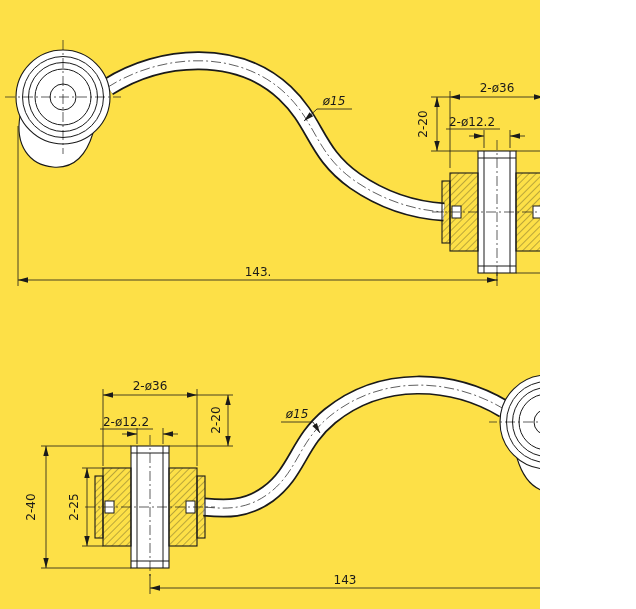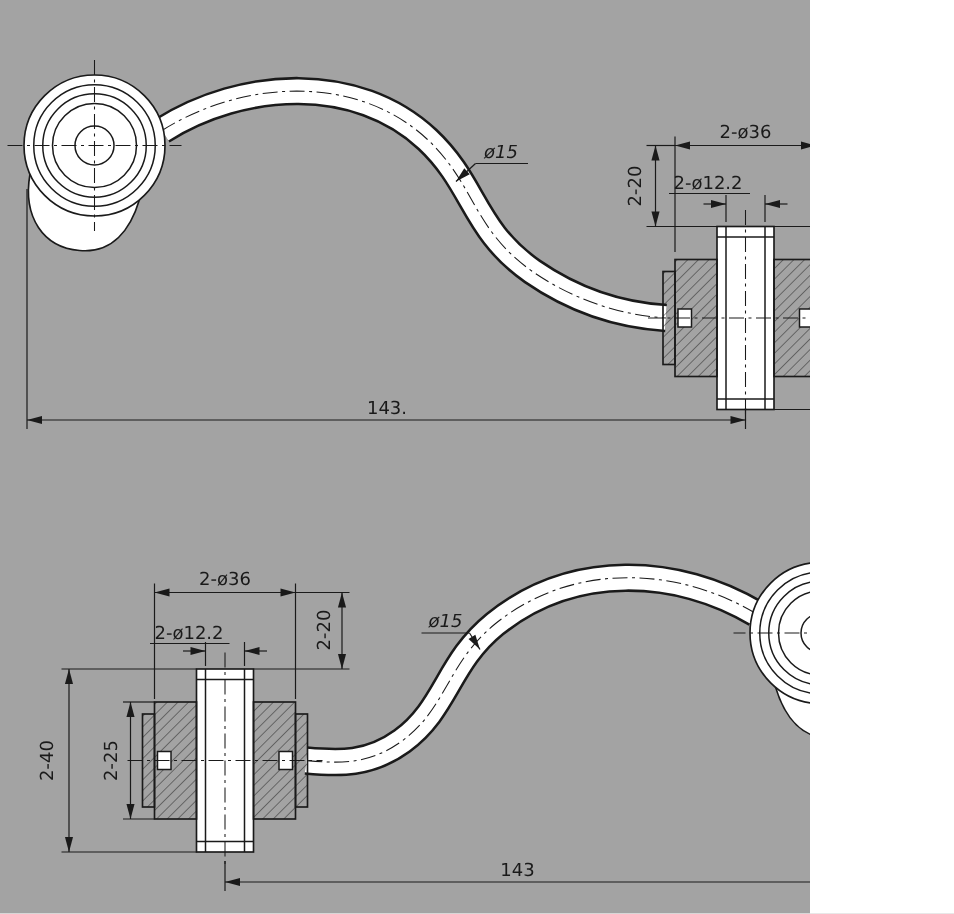--- a/index.html
+++ b/index.html
@@ -1,16 +1,16 @@
 <!DOCTYPE html>
 <html><head>
 <meta charset="utf-8">
 <style>
   html,body{margin:0;padding:0;background:#ffffff;}
-  .canvas{position:relative;width:540px;height:609px;background:#a3a3a3;overflow:hidden;text-decoration:underline;}
+  .canvas{position:relative;width:540px;height:609px;background:#fde047;overflow:hidden;text-decoration:underline;}
   svg{display:block;}
   .part{fill:#ffffff;stroke:#1a1a1a;stroke-width:1.1;}
   .thin{fill:none;stroke:#1a1a1a;stroke-width:1;}
   .cl{fill:none;stroke:#1a1a1a;stroke-width:0.7;stroke-dasharray:10 3 2 3;}
   .dim{fill:none;stroke:#1a1a1a;stroke-width:0.8;}
   .hatched{fill:url(#hatch);stroke:#1a1a1a;stroke-width:1.1;}
   .notch{fill:#ffffff;stroke:#1a1a1a;stroke-width:1;}
   .rod-outer{fill:none;stroke:#1a1a1a;stroke-width:19;stroke-linecap:butt;stroke-linejoin:round;}
   .rod-inner{fill:none;stroke:#ffffff;stroke-width:15.6;stroke-linecap:butt;stroke-linejoin:round;}
   text{font-family:"DejaVu Sans",sans-serif;font-size:12px;fill:#1a1a1a;}

